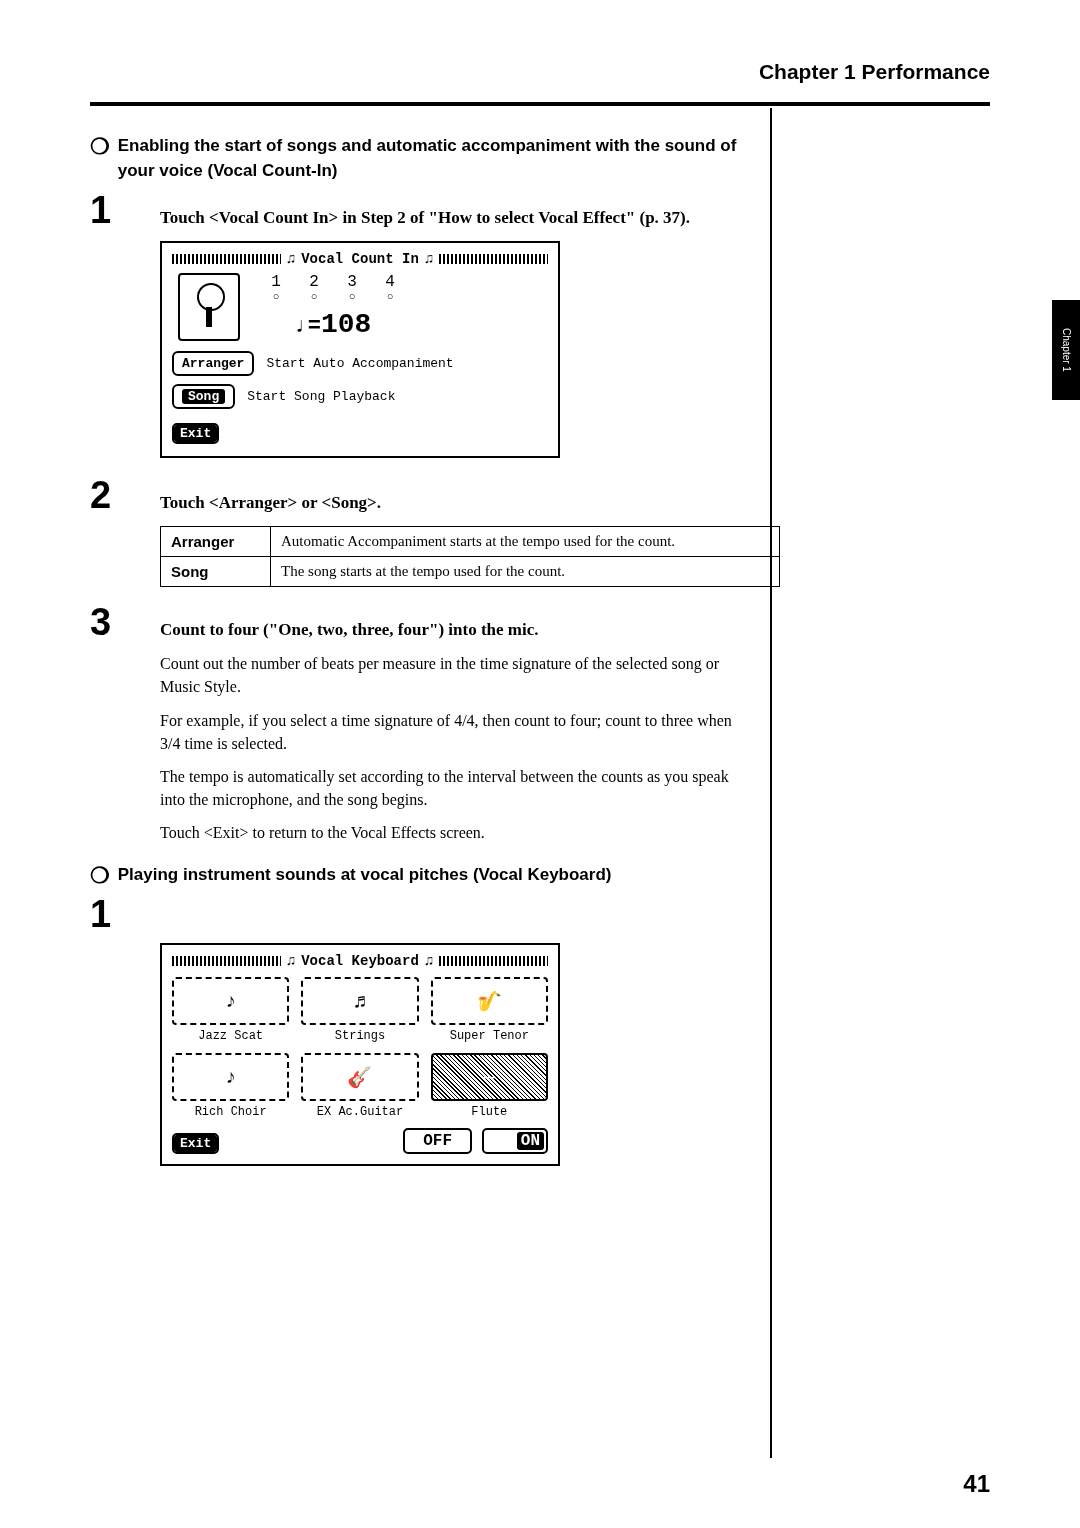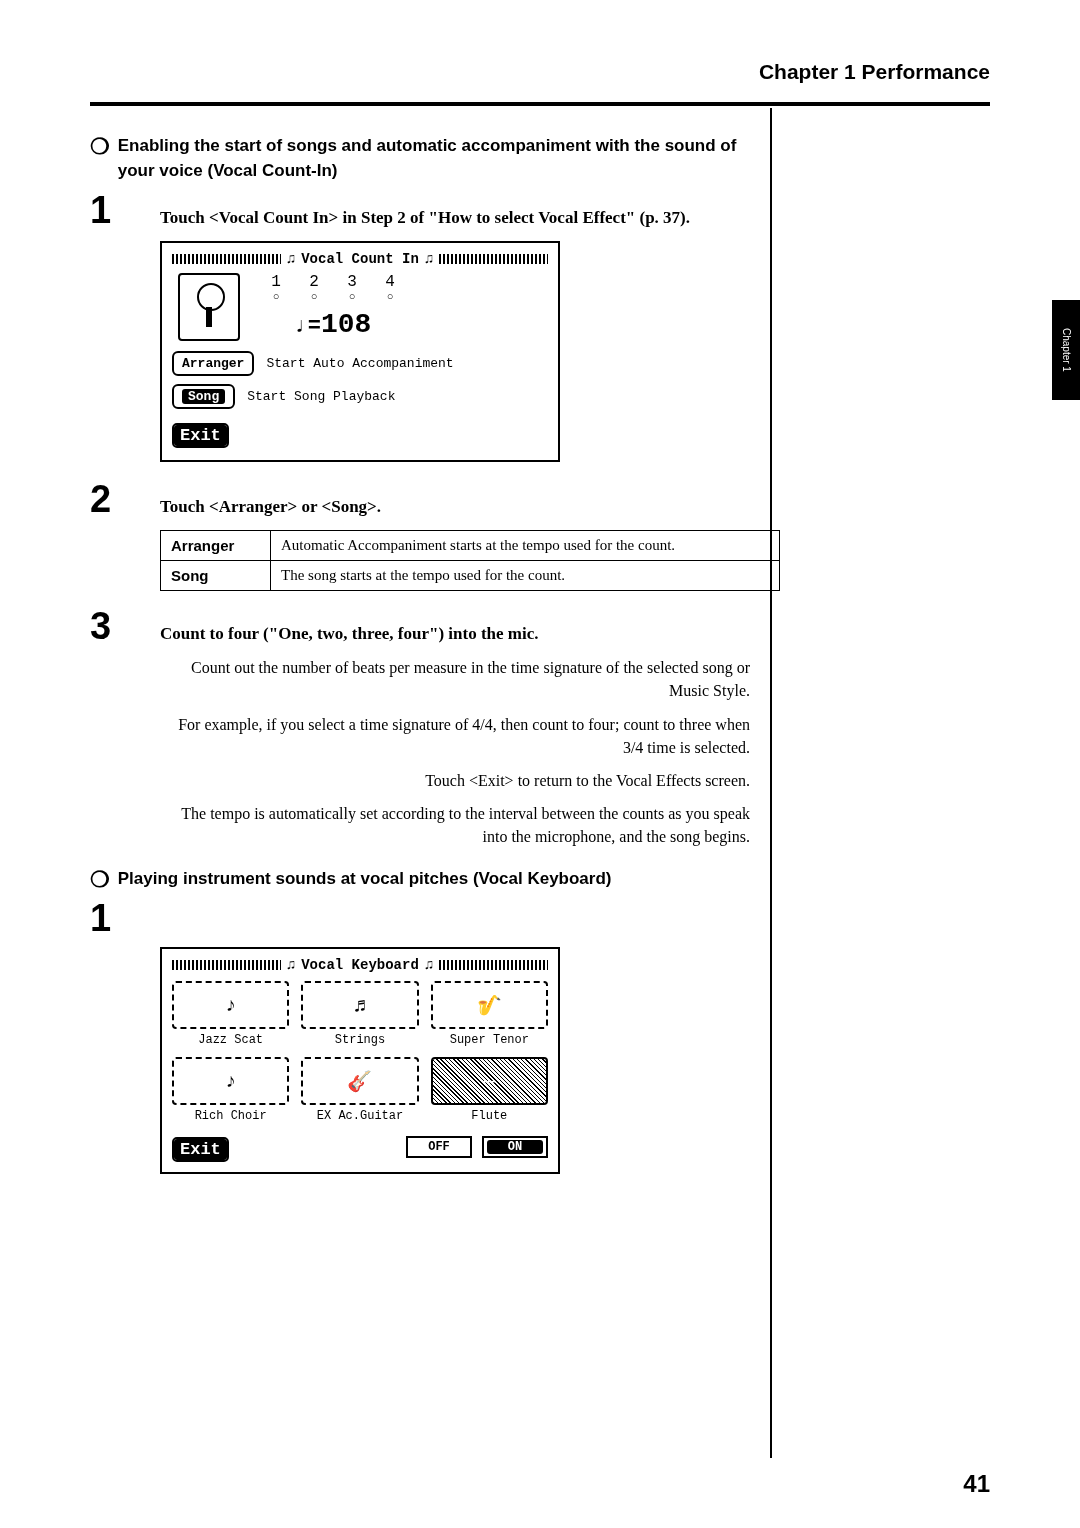--- a/index.html
+++ b/index.html
@@ -102,21 +102,20 @@
   .step-text {
     font-weight: bold;
     font-size: 17px;
     line-height: 1.45;
   }
   .step-body {
     font-size: 16px;
     line-height: 1.45;
     margin-left: 70px;
     margin-bottom: 10px;
-    text-align: right;
   }
   .lcd {
     margin-left: 70px;
     margin-top: 6px;
     margin-bottom: 18px;
     width: 400px;
     border: 2px solid #000;
     background: #fff;
     font-family: 'Courier New', monospace;
     padding: 8px 10px 12px 10px;
@@ -218,21 +217,21 @@
     padding: 0 6px;
     border-radius: 3px;
     display: inline-block;
   }
   .lcd-exit {
     display: inline-block;
     border: 2px solid #000;
     border-radius: 5px;
     font-family: 'Courier New', monospace;
     font-weight: bold;
-    font-size: 17px;
+    font-size: 13px;
     margin-top: 6px;
   }
   .lcd-exit span {
     background: #000;
     color: #fff;
     padding: 1px 6px;
     display: inline-block;
     border-radius: 3px;
   }
   .tbl {
@@ -303,34 +302,34 @@
     align-items: center;
     justify-content: space-between;
     margin-top: 8px;
   }
   .toggle-group {
     display: flex;
     gap: 10px;
   }
   .toggle {
     border: 2px solid #000;
-    border-radius: 0;
+    border-radius: 5px;
     padding: 2px 2px;
     min-width: 66px;
-    text-align: center;
-    font-family: 'Courier New', monospace;
-    font-size: 12px;
+    text-align: right;
+    font-family: 'Courier New', monospace;
+    font-size: 16px;
     font-weight: bold;
   }
   .toggle.off span { display:inline-block; padding: 0 16px; }
   .toggle.on span {
     display: inline-block;
     background: #000;
     color: #fff;
-    padding: 0 21px;
+    padding: 0 4px;
     border-radius: 3px;
   }
   .page-num {
     position: absolute;
     bottom: 30px;
     right: 90px;
     font-family: Arial, Helvetica, sans-serif;
     font-weight: bold;
     font-size: 24px;
   }
@@ -407,22 +406,22 @@
       </tr>
     </tbody>
       </table>
 
     <div class="step-row">
       <span class="step-num">3<span class="step-dot">.</span></span>
       <span class="step-text">Count to four ("One, two, three, four") into the mic.</span>
     </div>
     <div class="step-body">Count out the number of beats per measure in the time signature of the selected song or Music Style.</div>
     <div class="step-body">For example, if you select a time signature of 4/4, then count to four; count to three when 3/4 time is selected.</div>
+    <div class="step-body">The tempo is automatically set according to the interval between the counts as you speak into the microphone, and the song begins.</div>
     <div class="step-body">Touch &lt;Exit&gt; to return to the Vocal Effects screen.</div>
-    <div class="step-body">The tempo is automatically set according to the interval between the counts as you speak into the microphone, and the song begins.</div>
 
     <div class="subhead" style="margin-top:18px">
       <span class="mark">❍</span>
       <span>Playing instrument sounds at vocal pitches (Vocal Keyboard)</span>
     </div>
 
     <div class="step-row">
       <span class="step-num">1<span class="step-dot">.</span></span>
     </div>
 

